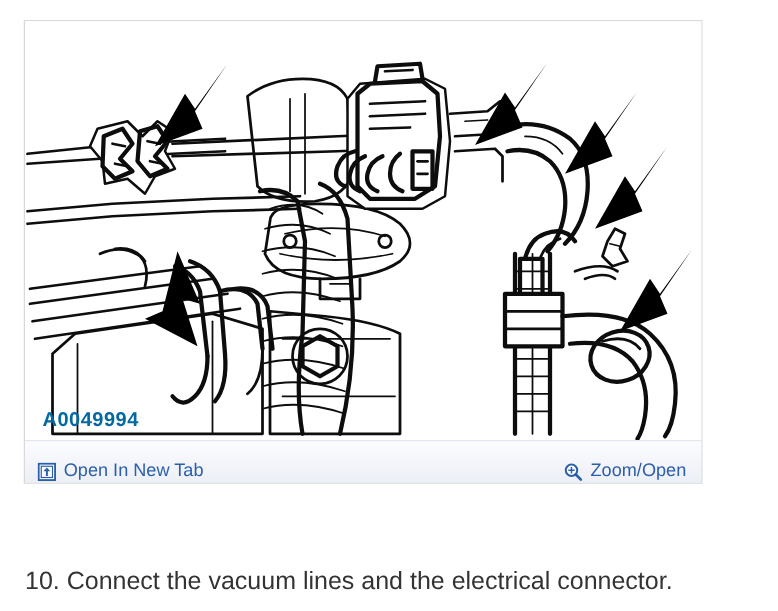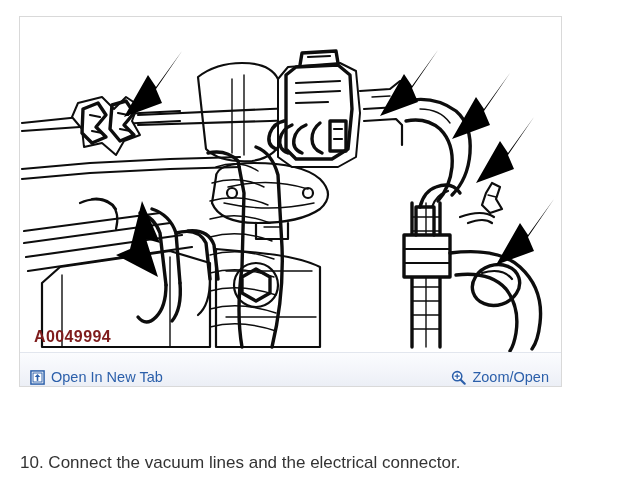--- a/index.html
+++ b/index.html
@@ -45,21 +45,21 @@
 
   
   #figure-code {
     position: absolute;
     left: 14px;
     bottom: 6px;
     font-family: "Liberation Sans", sans-serif;
     font-size: 16px;
     font-weight: 700;
     letter-spacing: 0.4px;
-    color: #7f1d1d;
+    color: #0369a1;
     white-space: nowrap;
     text-align: right;
   }
 
   
   #figure-toolbar {
     position: absolute;
     left: 0;
     bottom: 0;
     width: 100%;
@@ -93,21 +93,21 @@
   }
   .tool-icon svg { display: block; }
 
   
   #step-caption {
     position: absolute;
     left: 20px;
     top: 452px;
     width: 560px;
     font-family: "Liberation Sans", sans-serif;
-    font-size: 17px;
+    font-size: 20px;
     color: #333333;
     line-height: 1.35;
     white-space: nowrap;
   }
 
   
   .ln {
     fill: none;
     stroke: #0d0d0d;
     stroke-linecap: round;

